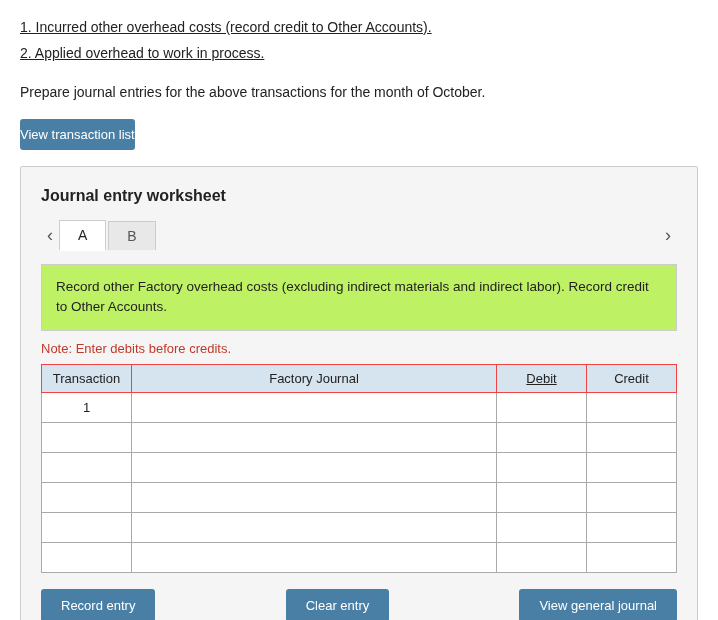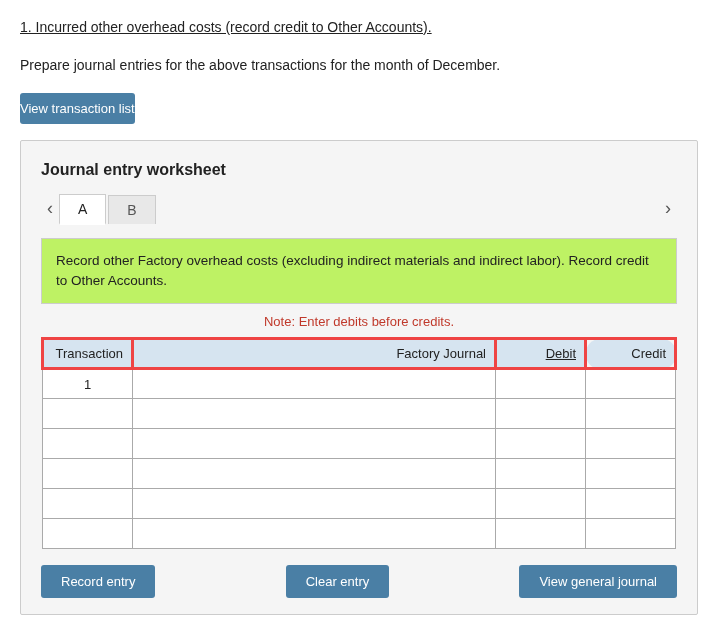--- a/index.html
+++ b/index.html
@@ -92,32 +92,31 @@
       padding: 12px 14px;
       margin-bottom: 10px;
       font-size: 13.5px;
       line-height: 1.5;
       color: #222;
     }
     .note-text {
       color: #c0392b;
       font-size: 13px;
       margin-bottom: 8px;
-      text-align: center;
     }
     table {
       width: 100%;
       border-collapse: collapse;
       font-size: 13px;
     }
     table th {
       background: #d6e4f0;
-      border: 3px solid #ef4444;
+      border: 1px solid #ef4444;
       padding: 6px 8px;
-      text-align: right;
+      text-align: center;
       font-weight: normal;
     }
     table td {
       border: 1px solid #aaa;
       padding: 0;
       height: 30px;
     }
     table td.transaction-cell {
       text-align: center;
       vertical-align: middle;
@@ -129,21 +128,21 @@
       height: 100%;
       border: none;
       outline: none;
       padding: 4px 6px;
       font-size: 13px;
       background: #fff;
     }
     .th-transaction { width: 90px; }
     .th-journal { width: auto; }
     .th-debit { width: 90px; text-decoration: underline; }
-    .th-credit { width: 90px; border-radius: 14px; }
+    .th-credit { width: 90px; }
     .buttons-row {
       display: flex;
       justify-content: space-between;
       margin-top: 16px;
     }
     .action-btn {
       background: #4a7fa5;
       color: #fff;
       border: none;
       padding: 9px 20px;
@@ -152,22 +151,23 @@
       border-radius: 3px;
     }
   </style>
 </head>
 <body>
 
 
 
 <div class="instructions">
   <p>1. Incurred other overhead costs (record credit to Other Accounts).</p>
+  <p>2. Applied overhead to work in process.</p>
 </div>
-<p class="prepare-text">Prepare journal entries for the above transactions for the month of December.</p>
+<p class="prepare-text">Prepare journal entries for the above transactions for the month of October.</p>
 
 <button class="view-btn">View transaction list</button>
 
 <div class="worksheet-container">
   <div class="worksheet-title">Journal entry worksheet</div>
 
   <div class="tabs-row">
     <button class="tab-nav-btn">‹</button>
     <div class="tab active">A</div>
     <div class="tab inactive">B</div>

